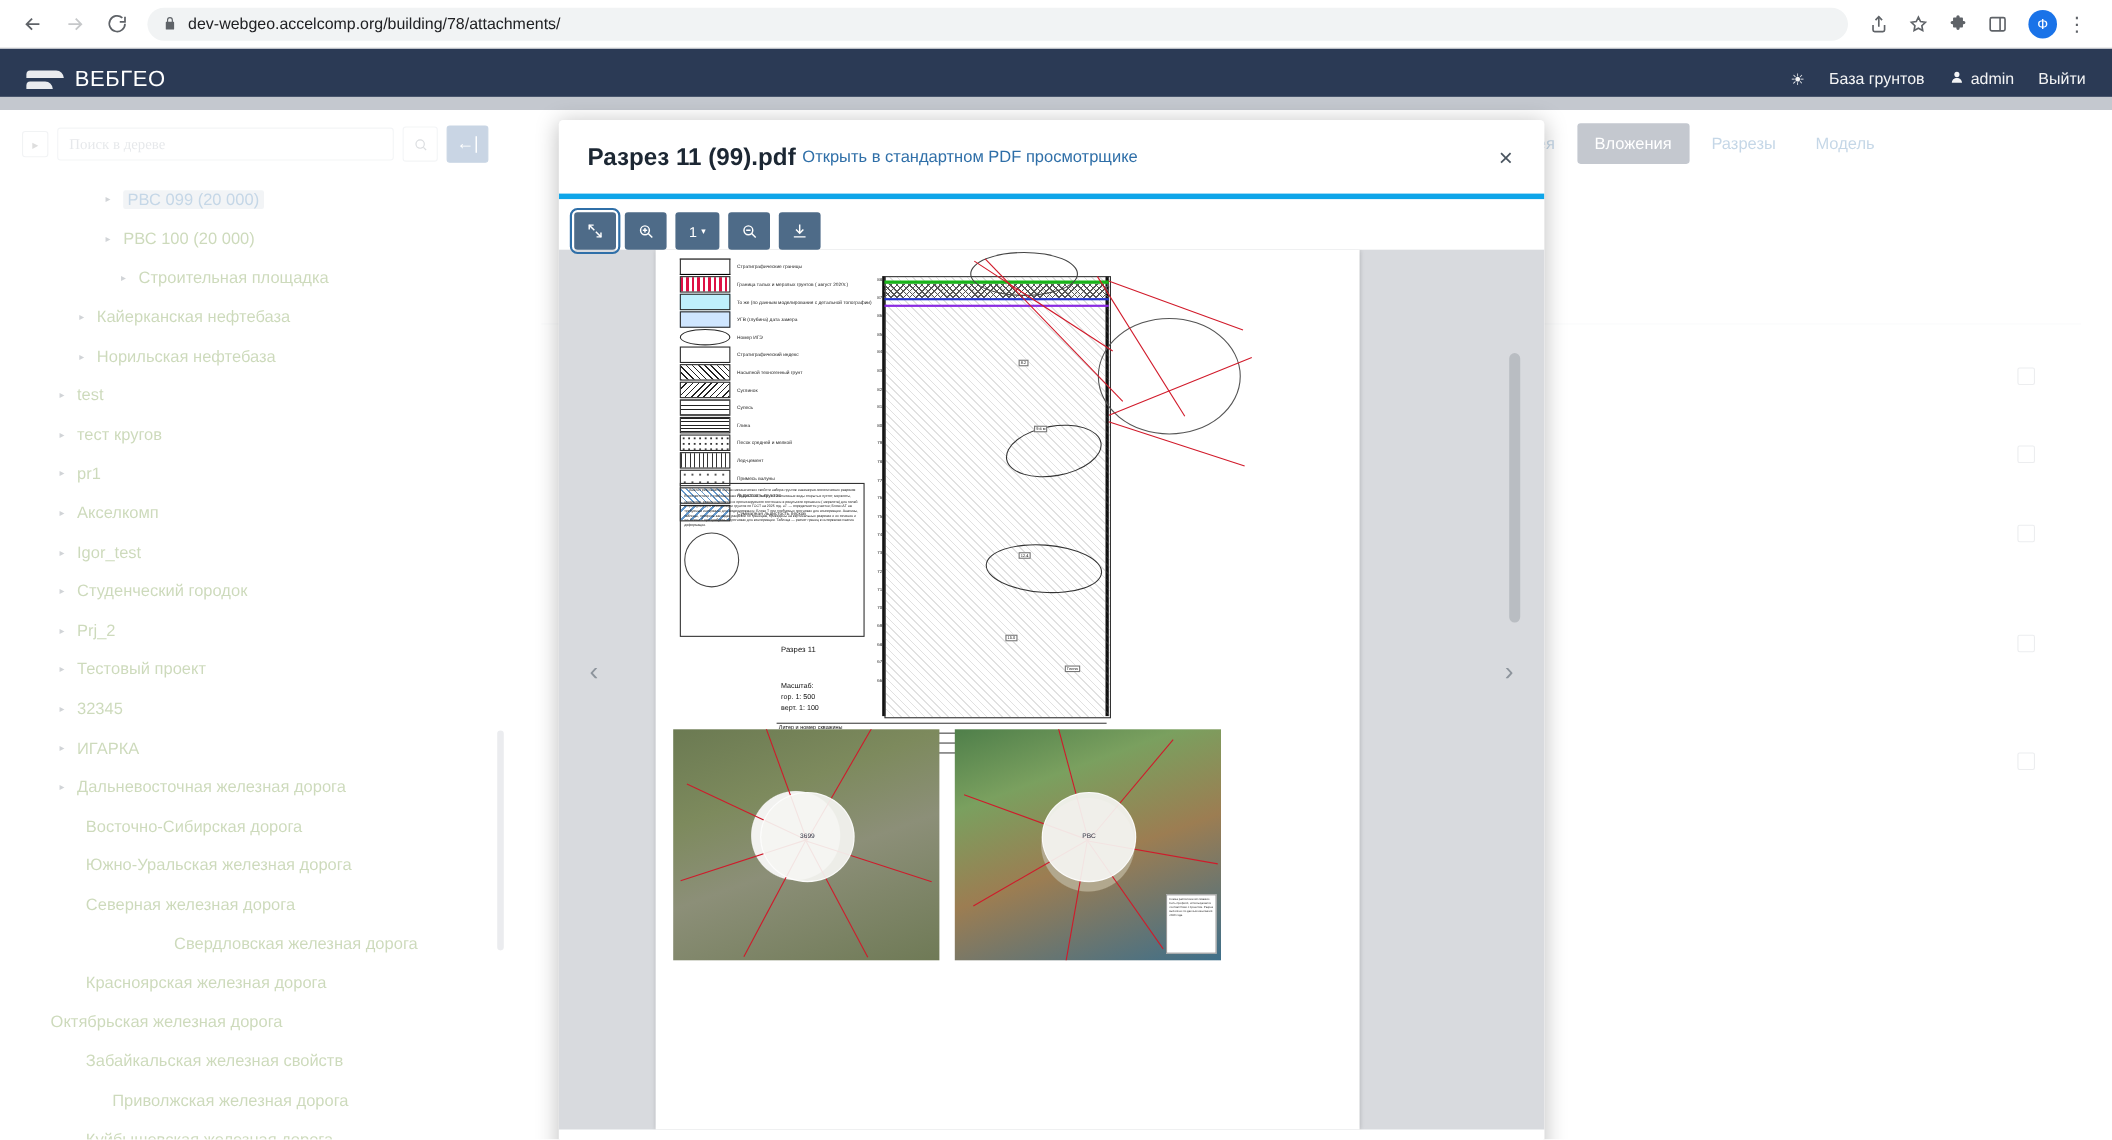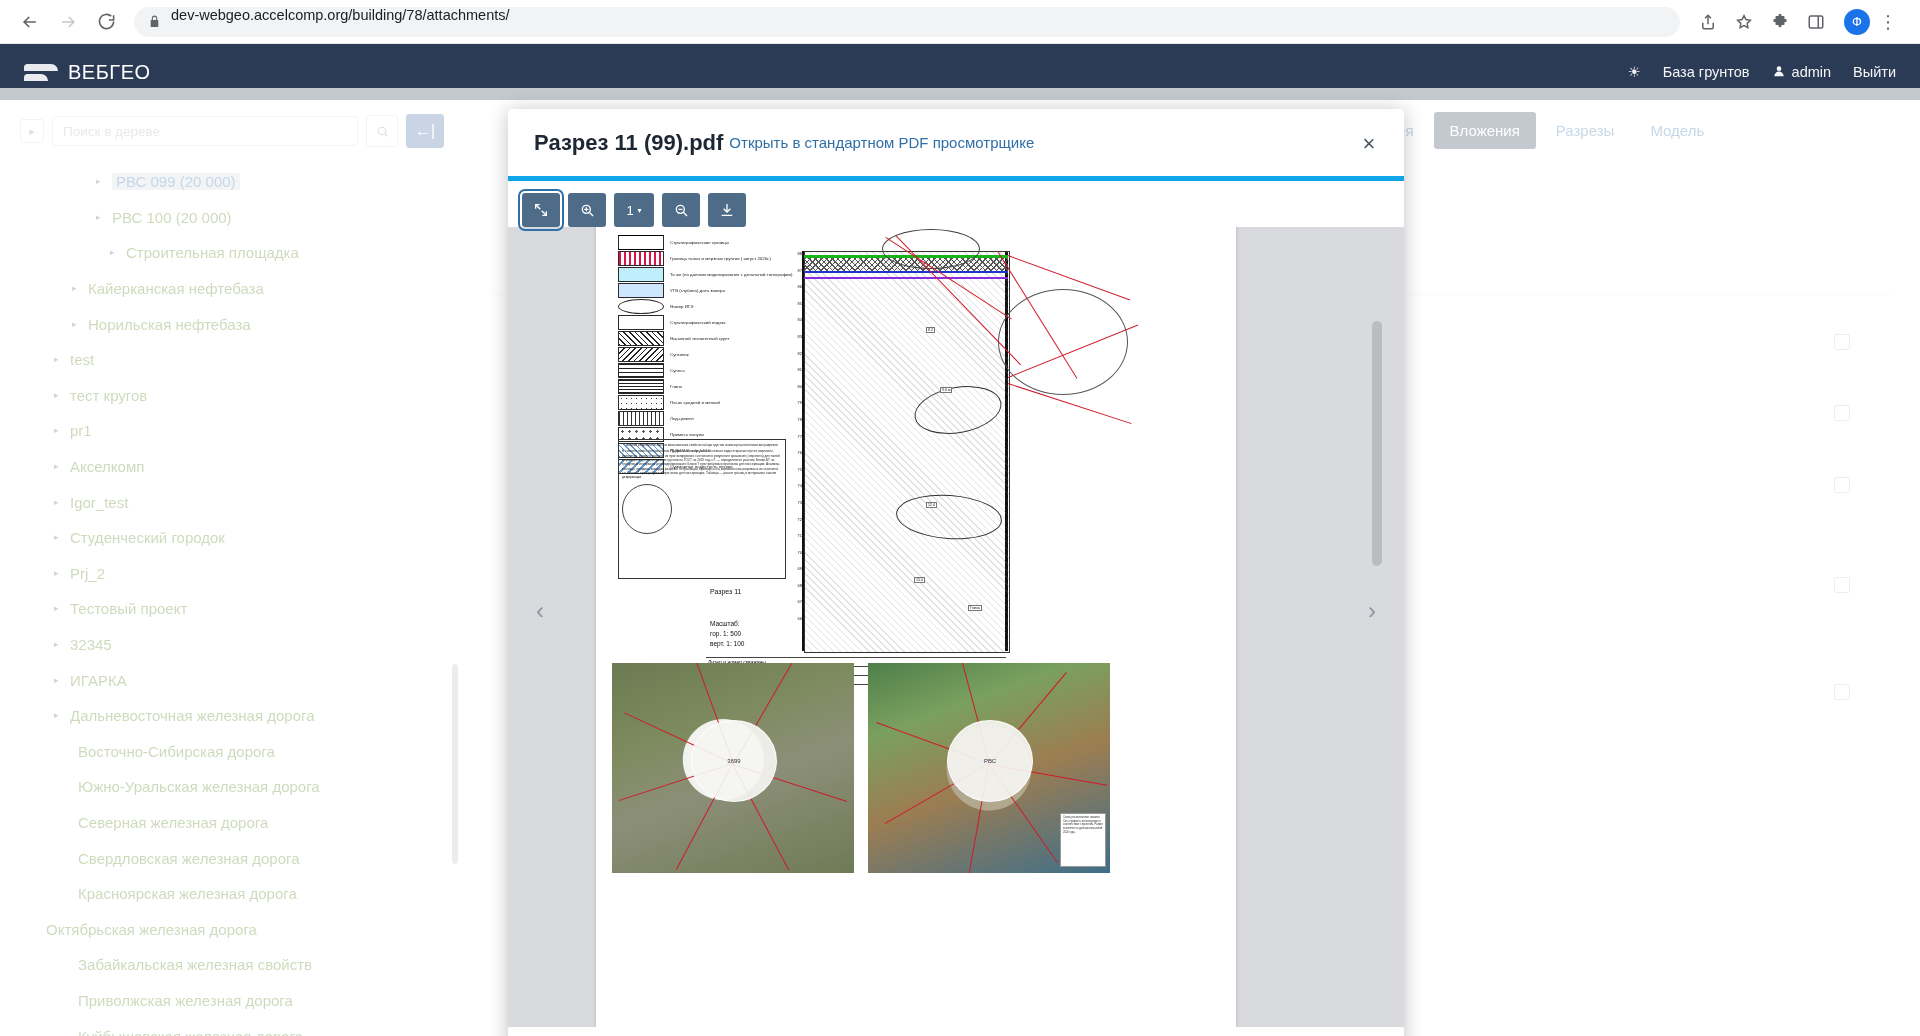--- a/index.html
+++ b/index.html
@@ -39,20 +39,21 @@
     margin-right: 6px;
     flex: none;
   }
   .nav-btn.disabled { color: #c6c8ca; }
   .omnibox {
     flex: 1;
     height: 30px;
     background: #f1f3f4;
     border-radius: 16px;
     display: flex;
+    align-items: center;
     padding: 0 14px;
     margin: 0 10px 0 6px;
     box-sizing: border-box;
   }
   .omnibox .lock { margin-right: 10px; color: #5f6368; display:flex; align-items:center;}
   .omnibox .url {
     font-size: 14.5px;
     color: #202124;
     white-space: nowrap;
     overflow: hidden;
@@ -139,20 +140,21 @@
   .search-input {
     flex: 1;
     height: 30px;
     border: 1px solid #d3d8de;
     border-radius: 3px;
     font-size: 13.5px;
     color: #a5adb6;
     display: flex; align-items: center;
     padding: 0 10px;
     box-sizing: border-box;
+    font-family: Liberation Serif, serif;
   }
   .sq-btn {
     width: 30px; height: 30px;
     border: 1px solid #d3d8de;
     border-radius: 3px;
     display: flex; align-items: center; justify-content: center;
     color: #7d868f; font-size: 14px;
     background: #fff;
   }
   .sq-btn.primary {
@@ -683,37 +685,37 @@
             <span class="lbl">Восточно-Сибирская дорога</span>
           </div>
           <div class="tree-item" style="padding-left: 62px; height: 25.6px;">
             <span class="caret"></span>
             <span class="lbl">Южно-Уральская железная дорога</span>
           </div>
           <div class="tree-item" style="padding-left: 62px; height: 25.6px;">
             <span class="caret"></span>
             <span class="lbl">Северная железная дорога</span>
           </div>
-          <div class="tree-item" style="padding-left: 62px; height: 25.6px;">
+          <div class="tree-item" style="padding-left: 62px; height: 25.6px; justify-content: center;">
             <span class="caret"></span>
             <span class="lbl">Свердловская железная дорога</span>
           </div>
           <div class="tree-item" style="padding-left: 62px; height: 25.6px;">
             <span class="caret"></span>
             <span class="lbl">Красноярская железная дорога</span>
           </div>
           <div class="tree-item" style="padding-left: 30px; height: 25.6px;">
             <span class="caret"></span>
             <span class="lbl">Октябрьская железная дорога</span>
           </div>
           <div class="tree-item" style="padding-left: 62px; height: 25.6px;">
             <span class="caret"></span>
             <span class="lbl">Забайкальская железная свойств</span>
           </div>
-          <div class="tree-item" style="padding-left: 62px; height: 25.6px;">
+          <div class="tree-item" style="padding-left: 62px; height: 25.6px; margin-left: 24px;">
             <span class="caret"></span>
             <span class="lbl">Приволжская железная дорога</span>
           </div>
           <div class="tree-item" style="padding-left: 62px; height: 25.6px;">
             <span class="caret"></span>
             <span class="lbl">Куйбышевская железная дорога</span>
           </div>
         </div>
     </div>
     <div class="sb-scroll"></div>

